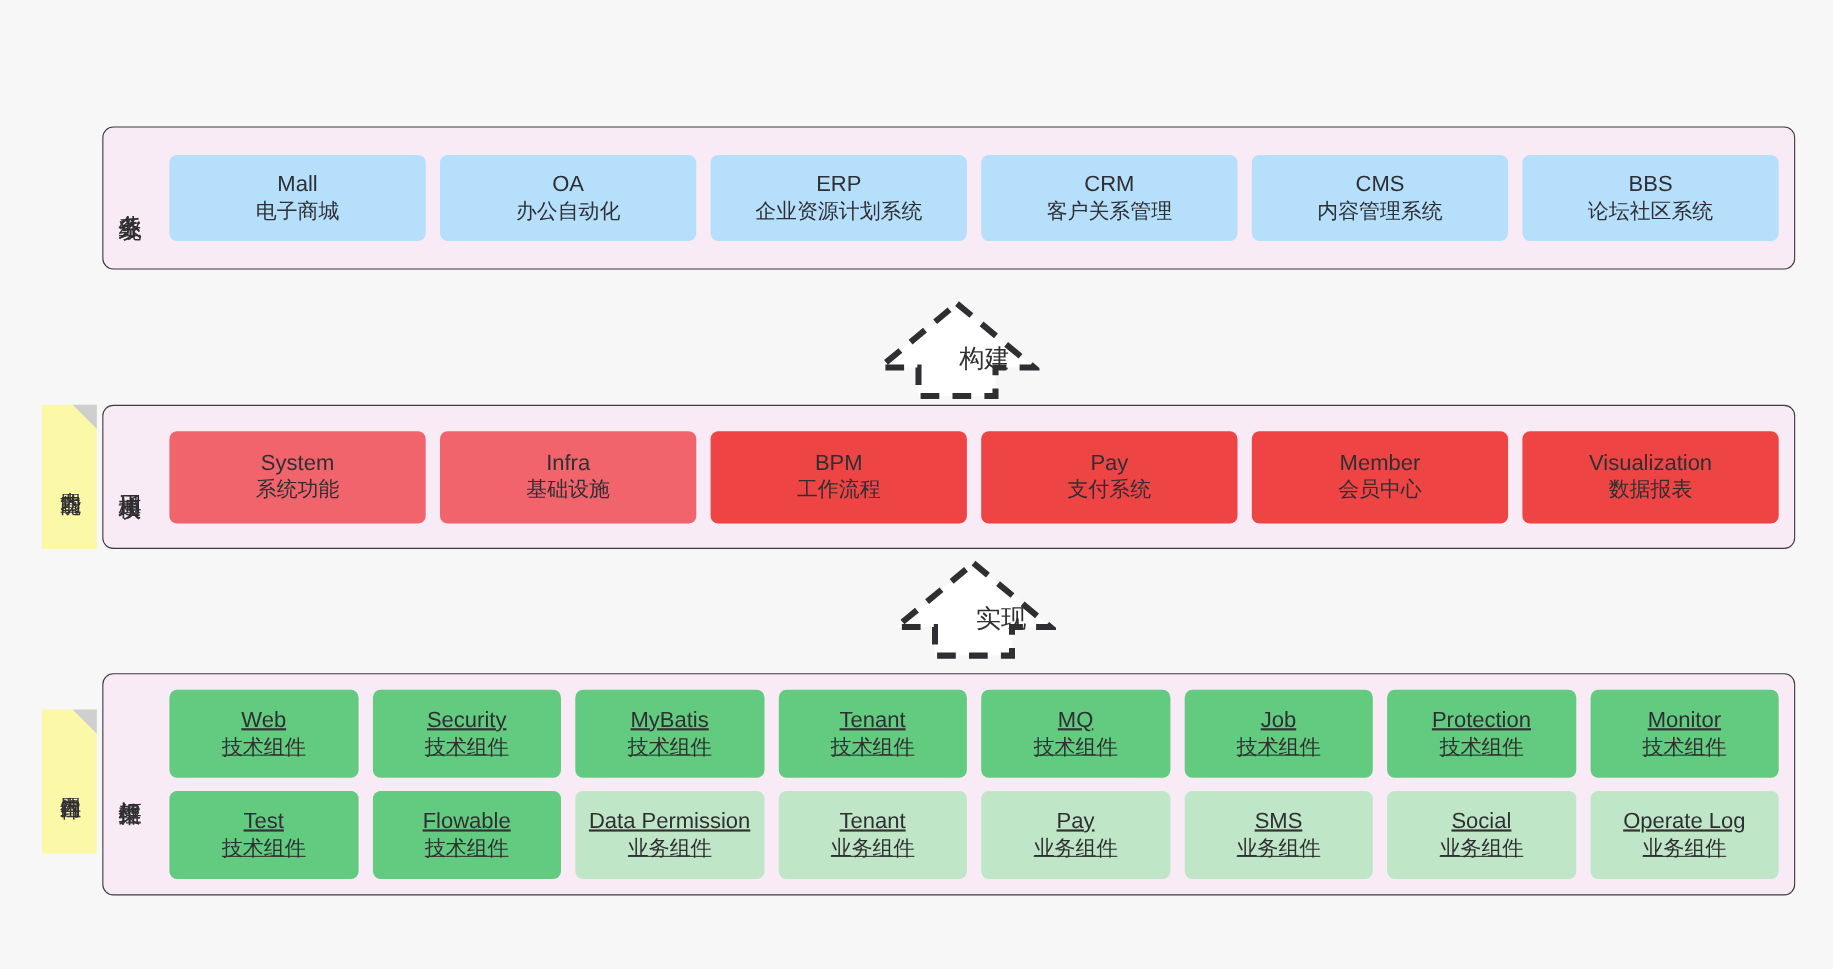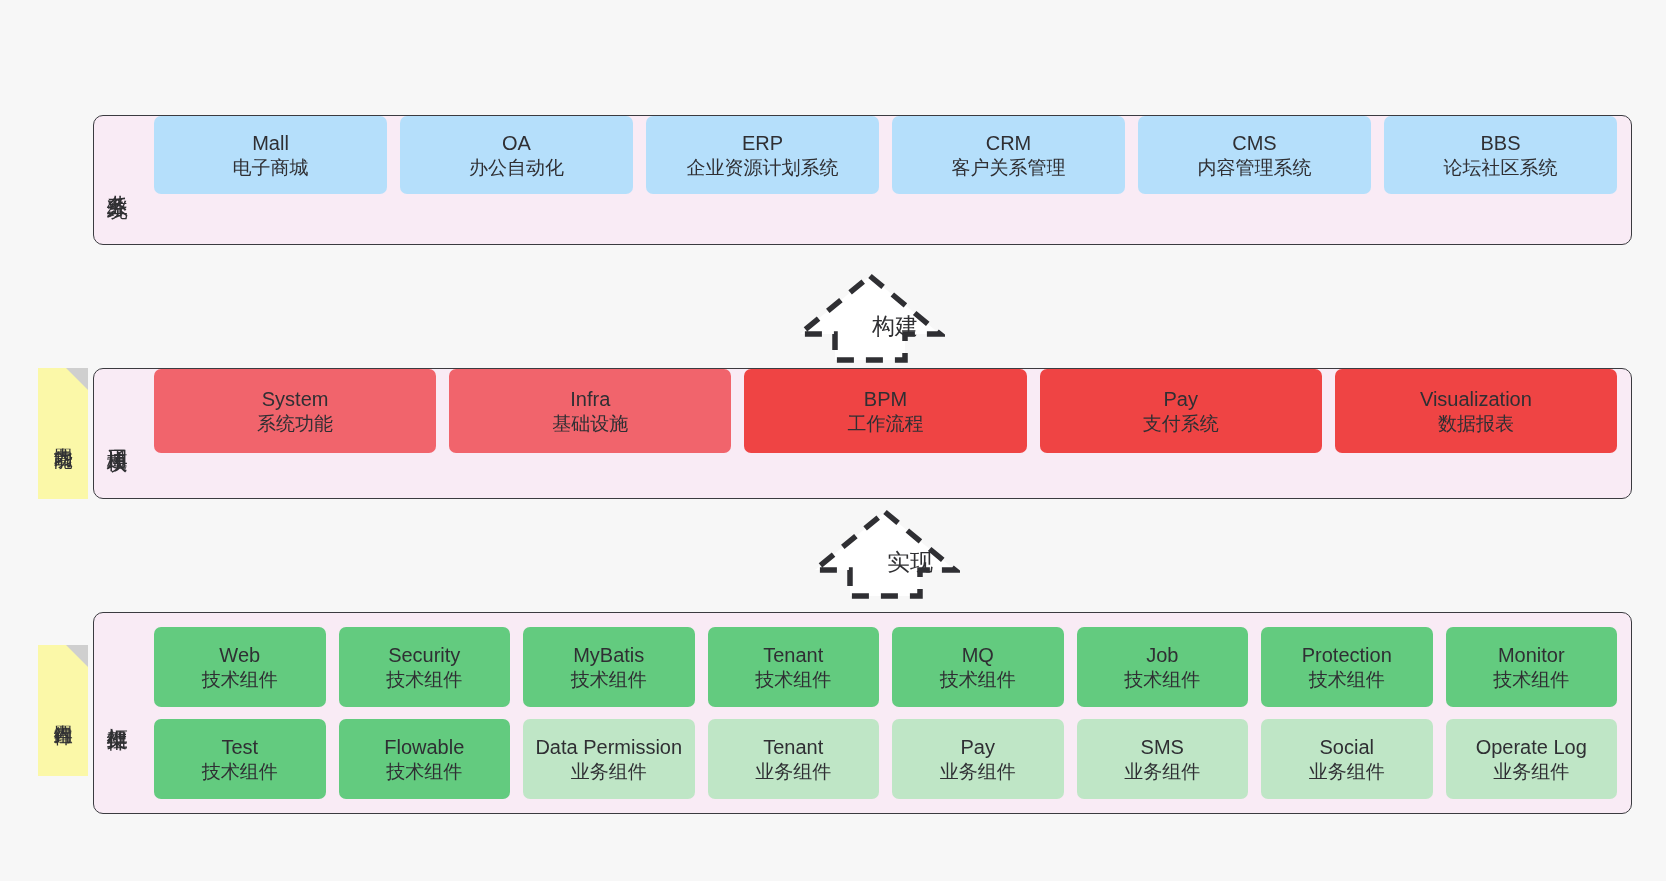--- a/index.html
+++ b/index.html
@@ -42,34 +42,35 @@
     letter-spacing: 1px;
     writing-mode: vertical-rl;
     text-orientation: upright;
     color: #303033;
     user-select: none;
   }
   .layer-body {
     flex: 1 1 auto;
     align-self: stretch;
     display: flex;
-    align-items: flex-start;
+    align-items: center;
     padding: 0 14px;
     gap: 13px;
   }
   .layer-body.two-rows {
     flex-direction: column;
     justify-content: center;
     gap: 12px;
     padding: 0 14px;
   }
   .grid-row {
     width: 100%;
     display: flex;
     gap: 13px;
+    text-decoration: underline;
   }
 
   
   .card {
     flex: 1 1 0;
     min-width: 0;
     box-sizing: border-box;
     border-radius: 7px;
     display: flex;
     flex-direction: column;
@@ -205,20 +206,24 @@
       </div>
       <div class="card c-pink h-mod">
         <span class="card-en">BPM</span>
         <span class="card-cn">工作流程</span>
       </div>
       <div class="card c-pink h-mod">
         <span class="card-en">Pay</span>
         <span class="card-cn">支付系统</span>
       </div>
       <div class="card c-pink h-mod">
+        <span class="card-en">Member</span>
+        <span class="card-cn">会员中心</span>
+      </div>
+      <div class="card c-pink h-mod">
         <span class="card-en">Visualization</span>
         <span class="card-cn">数据报表</span>
       </div>
 
     </div>
   </div>
 
   <svg class="block-arrow" style="left:810px; top:508px; width:150px; height:92px;" viewBox="0 0 150 92">
     <path d="M 75 4 L 145 62 L 110 62 L 110 88 L 40 88 L 40 62 L 5 62 Z" fill="#ffffff" stroke="#2f2f33" stroke-width="5.5" stroke-dasharray="17 12" stroke-linejoin="miter"></path>
   </svg>

